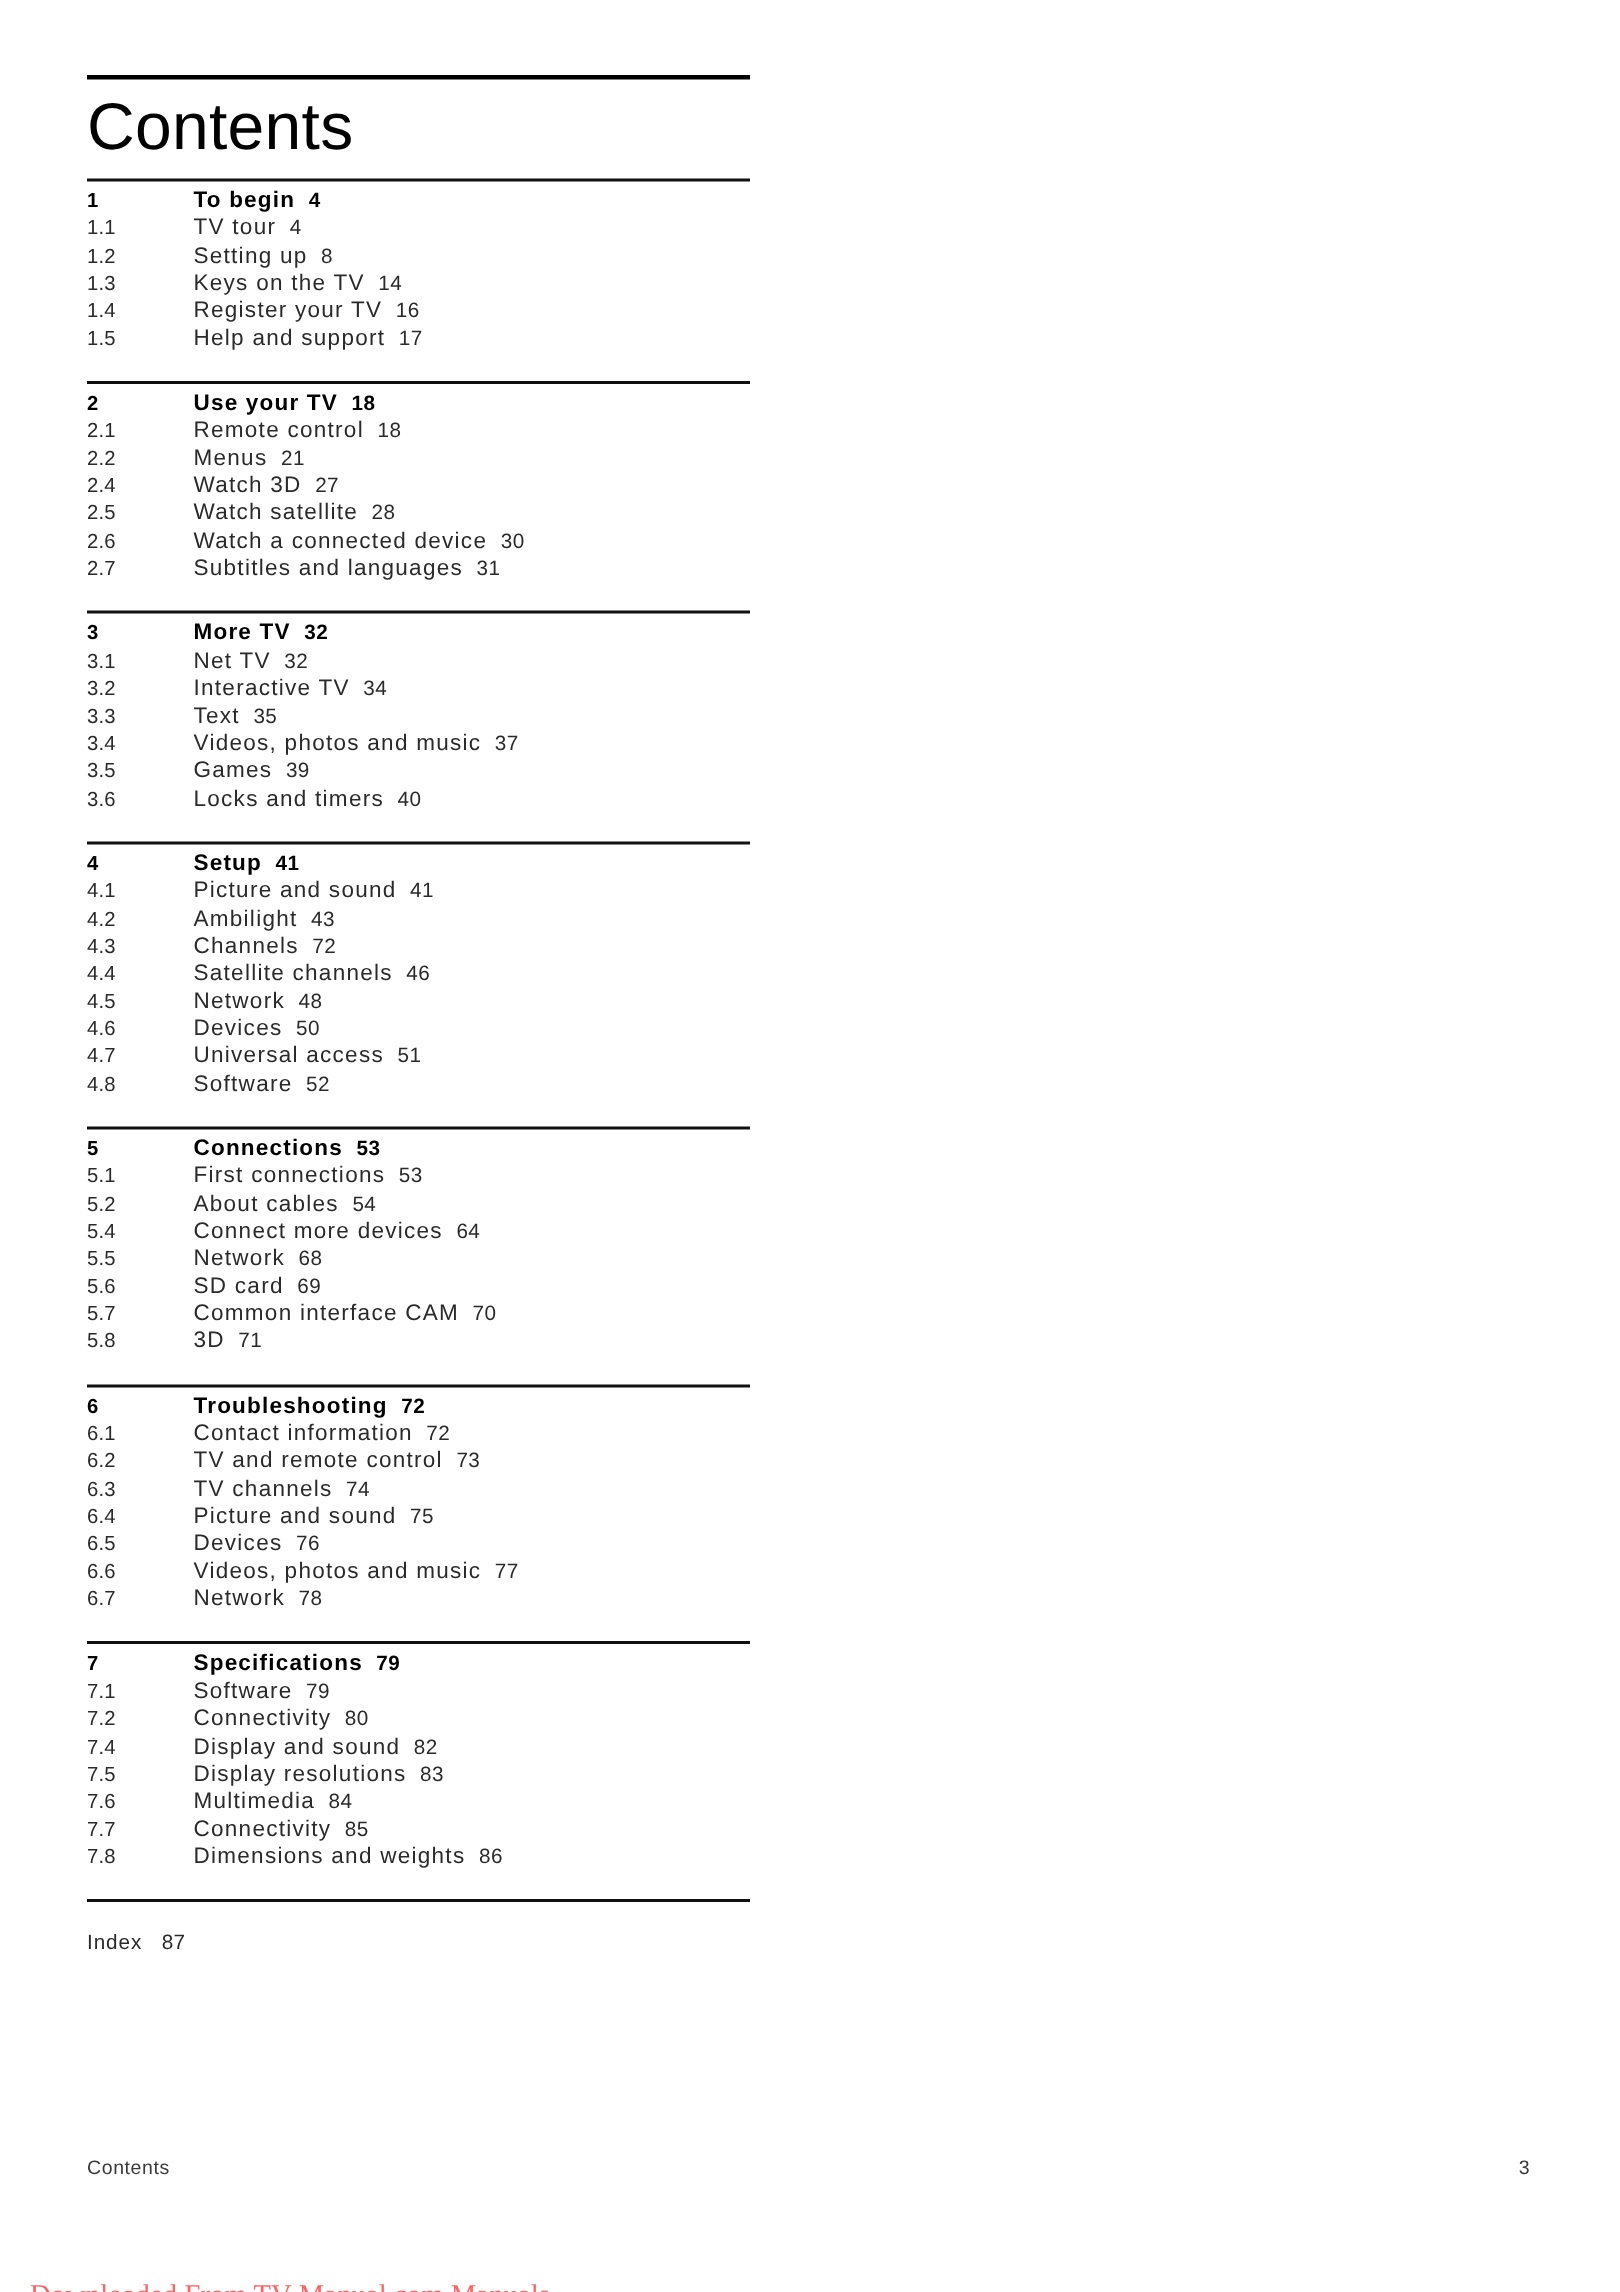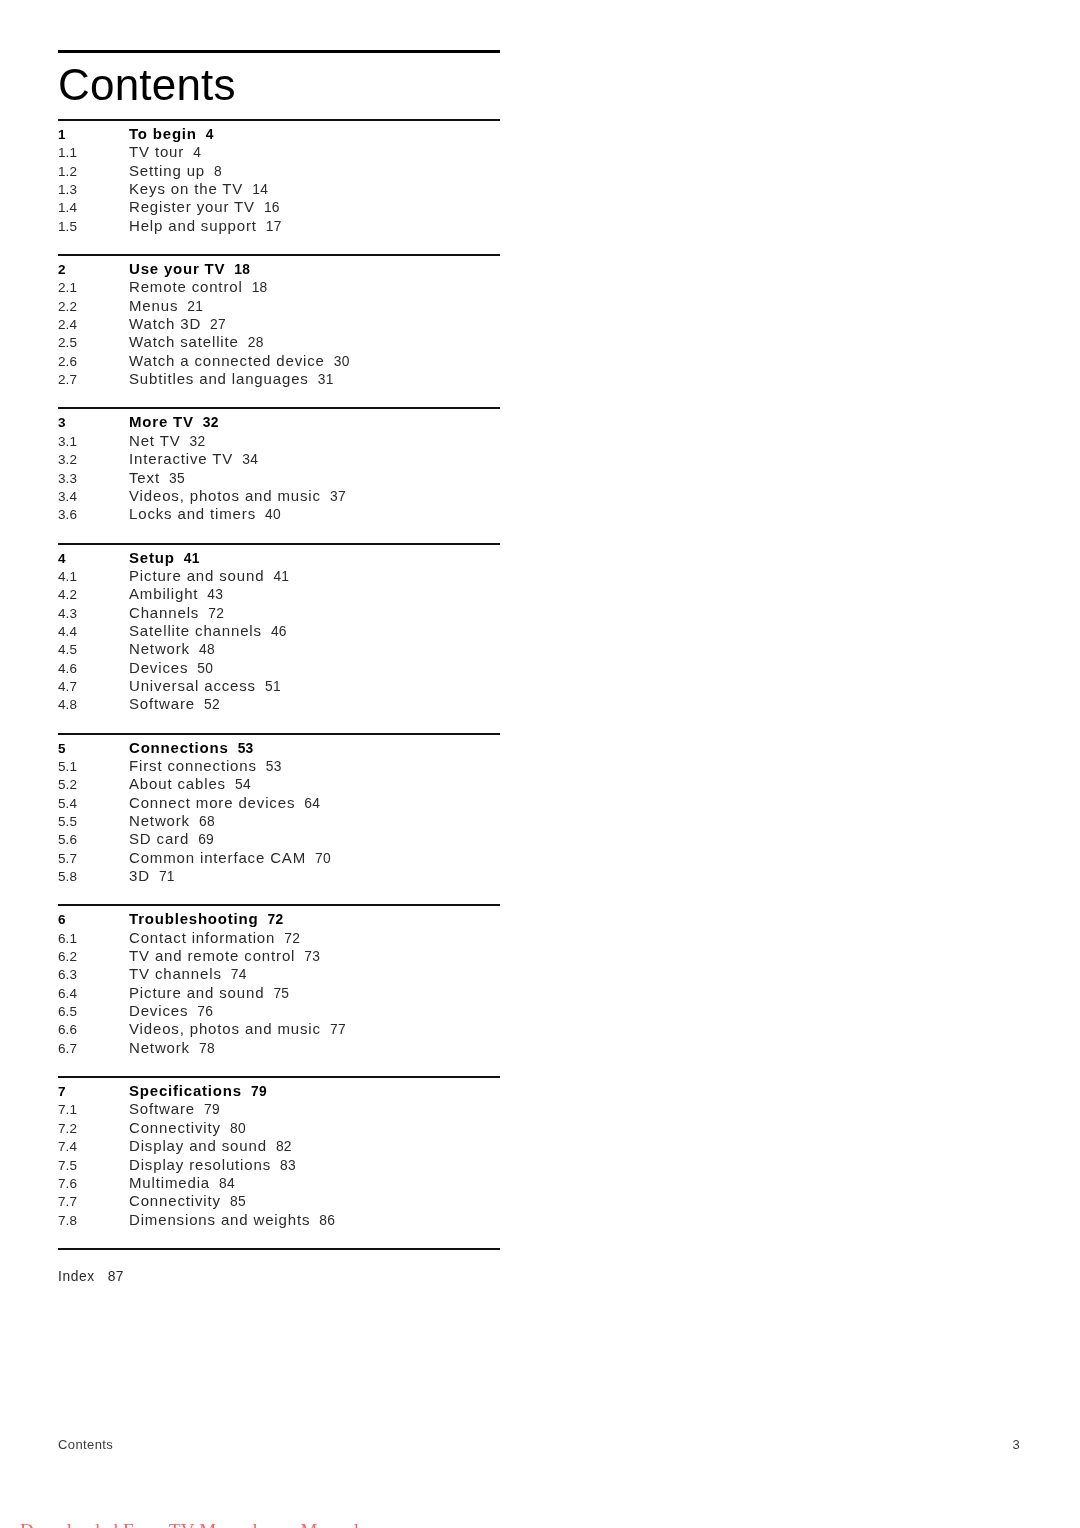--- a/index.html
+++ b/index.html
@@ -261,20 +261,25 @@
             <span class="num">3.3</span>
             <span class="label">Text</span>
             <span class="pg">35</span>
           </div>
           <div class="entry">
             <span class="num">3.4</span>
             <span class="label">Videos, photos and music</span>
             <span class="pg">37</span>
           </div>
           <div class="entry">
+            <span class="num">3.5</span>
+            <span class="label">Games</span>
+            <span class="pg">39</span>
+          </div>
+          <div class="entry">
             <span class="num">3.6</span>
             <span class="label">Locks and timers</span>
             <span class="pg">40</span>
           </div>
         </div>
         <div class="section-gap"></div>
         <div class="section">
           <div class="rule-section"></div>
           <div class="entry head">
             <span class="num">4</span>

